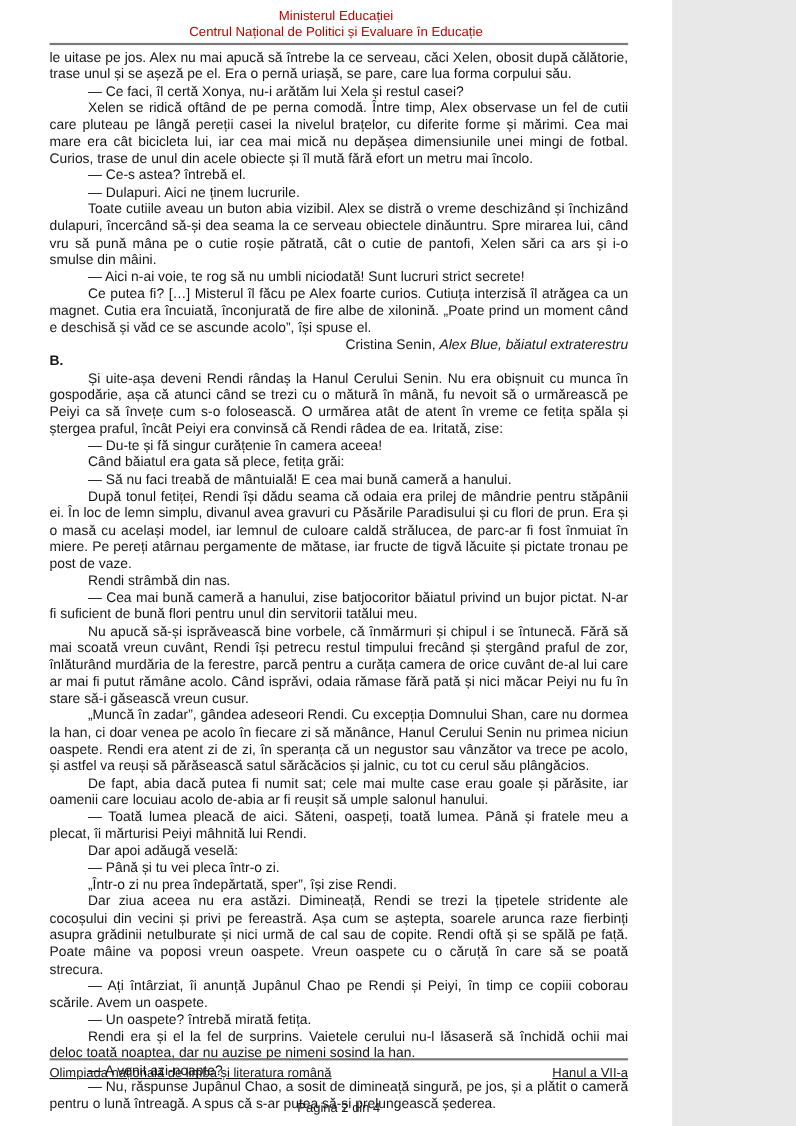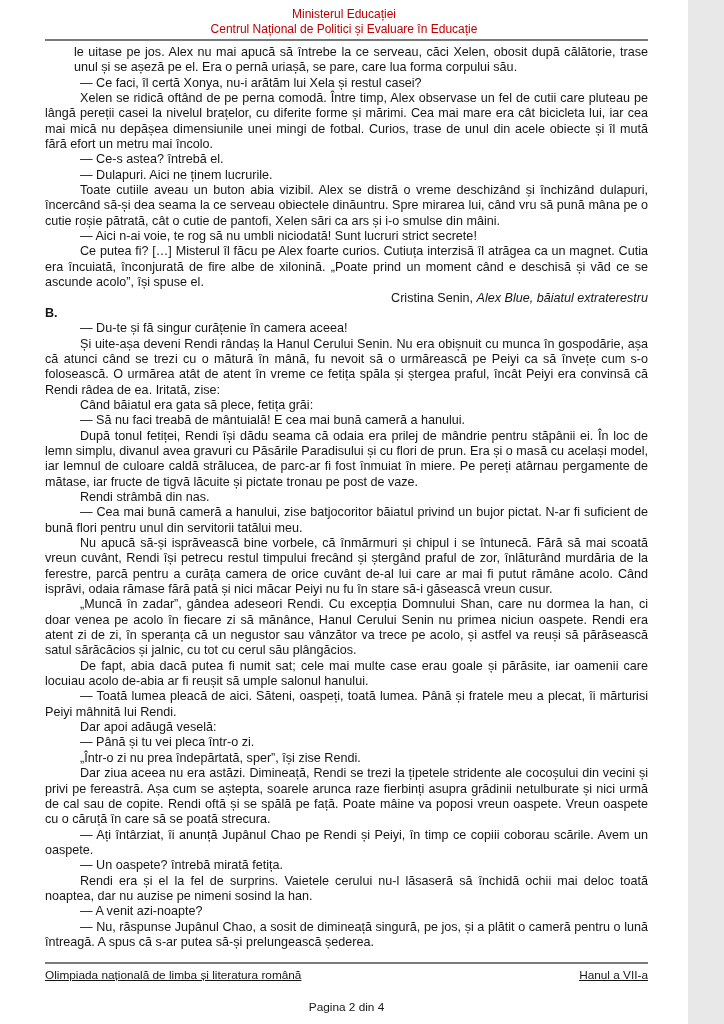--- a/index.html
+++ b/index.html
@@ -3,21 +3,21 @@
 <meta charset="utf-8">
 <style>
   html, body { margin: 0; padding: 0; }
   body {
     width: 724px; height: 1024px;
     background: #e8e8e8;
     font-family: "Liberation Sans", sans-serif;
   }
   .page {
     position: relative;
-    width: 688px; height: 1024px;
+    width: 611px; height: 1024px;
     background: #ffffff;
     overflow: hidden;
     box-sizing: border-box;
   }
   .header {
     padding-top: 7px;
     text-align: center;
     color: var(--header_text, #c00000);
     font-size: 12px;
     line-height: 14.5px;
@@ -28,21 +28,21 @@
     height: 0;
   }
   .content {
     margin: 4px 40px 0 45px;
     font-size: 12.6px;
     line-height: 15.35px;
     text-align: justify;
     color: #161616;
   }
   .content p { margin: 0; text-indent: 35px; }
-  .content p.no-indent { text-indent: 0; margin-left: 29px; }
+  .content p.no-indent { text-indent: 0; }
   .attribution { text-align: right; text-indent: 0 !important; }
   .italic { font-style: italic; }
   .section-label { font-weight: bold; text-indent: 0 !important; text-align: left; }
   .footer {
     position: absolute;
     left: 45px; right: 40px; bottom: 10px;
     font-size: 11.8px;
     color: #161616;
   }
   .footer-rule {
@@ -71,22 +71,22 @@
     <p>— Ce-s astea? întrebă el.</p>
     <p>— Dulapuri. Aici ne ținem lucrurile.</p>
     <p>Toate cutiile aveau un buton abia vizibil. Alex se distră o vreme deschizând și închizând dulapuri, încercând să-și dea seama la ce serveau obiectele dinăuntru. Spre mirarea lui, când vru să pună mâna pe o cutie roșie pătrată, cât o cutie de pantofi, Xelen sări ca ars și i-o smulse din mâini.</p>
     <p>— Aici n-ai voie, te rog să nu umbli niciodată! Sunt lucruri strict secrete!</p>
     <p>Ce putea fi? […] Misterul îl făcu pe Alex foarte curios. Cutiuța interzisă îl atrăgea ca un magnet. Cutia era încuiată, înconjurată de fire albe de xilonină. „Poate prind un moment când e deschisă și văd ce se ascunde acolo”, își spuse el.</p>
 
     <p class="attribution"><span>Cristina Senin, </span><span class="italic">Alex Blue, băiatul extraterestru</span></p>
 
     <p class="section-label">B.</p>
 
+    <p>Și uite-așa deveni Rendi rândaș la Hanul Cerului Senin. Nu era obișnuit cu munca în gospodărie, așa că atunci când se trezi cu o mătură în mână, fu nevoit să o urmărească pe Peiyi ca să învețe cum s-o folosească. O urmărea atât de atent în vreme ce fetița spăla și ștergea praful, încât Peiyi era convinsă că Rendi râdea de ea. Iritată, zise:</p>
     <p>— Du-te și fă singur curățenie în camera aceea!</p>
-    <p>Și uite-așa deveni Rendi rândaș la Hanul Cerului Senin. Nu era obișnuit cu munca în gospodărie, așa că atunci când se trezi cu o mătură în mână, fu nevoit să o urmărească pe Peiyi ca să învețe cum s-o folosească. O urmărea atât de atent în vreme ce fetița spăla și ștergea praful, încât Peiyi era convinsă că Rendi râdea de ea. Iritată, zise:</p>
     <p>Când băiatul era gata să plece, fetița grăi:</p>
     <p>— Să nu faci treabă de mântuială! E cea mai bună cameră a hanului.</p>
     <p>După tonul fetiței, Rendi își dădu seama că odaia era prilej de mândrie pentru stăpânii ei. În loc de lemn simplu, divanul avea gravuri cu Păsările Paradisului și cu flori de prun. Era și o masă cu același model, iar lemnul de culoare caldă strălucea, de parc-ar fi fost înmuiat în miere. Pe pereți atârnau pergamente de mătase, iar fructe de tigvă lăcuite și pictate tronau pe post de vaze.</p>
     <p>Rendi strâmbă din nas.</p>
     <p>— Cea mai bună cameră a hanului, zise batjocoritor băiatul privind un bujor pictat. N-ar fi suficient de bună flori pentru unul din servitorii tatălui meu.</p>
     <p>Nu apucă să-și isprăvească bine vorbele, că înmărmuri și chipul i se întunecă. Fără să mai scoată vreun cuvânt, Rendi își petrecu restul timpului frecând și ștergând praful de zor, înlăturând murdăria de la ferestre, parcă pentru a curăța camera de orice cuvânt de-al lui care ar mai fi putut rămâne acolo. Când isprăvi, odaia rămase fără pată și nici măcar Peiyi nu fu în stare să-i găsească vreun cusur.</p>
     <p>„Muncă în zadar”, gândea adeseori Rendi. Cu excepția Domnului Shan, care nu dormea la han, ci doar venea pe acolo în fiecare zi să mănânce, Hanul Cerului Senin nu primea niciun oaspete. Rendi era atent zi de zi, în speranța că un negustor sau vânzător va trece pe acolo, și astfel va reuși să părăsească satul sărăcăcios și jalnic, cu tot cu cerul său plângăcios.</p>
     <p>De fapt, abia dacă putea fi numit sat; cele mai multe case erau goale și părăsite, iar oamenii care locuiau acolo de-abia ar fi reușit să umple salonul hanului.</p>
     <p>— Toată lumea pleacă de aici. Săteni, oaspeți, toată lumea. Până și fratele meu a plecat, îi mărturisi Peiyi mâhnită lui Rendi.</p>
     <p>Dar apoi adăugă veselă:</p>

